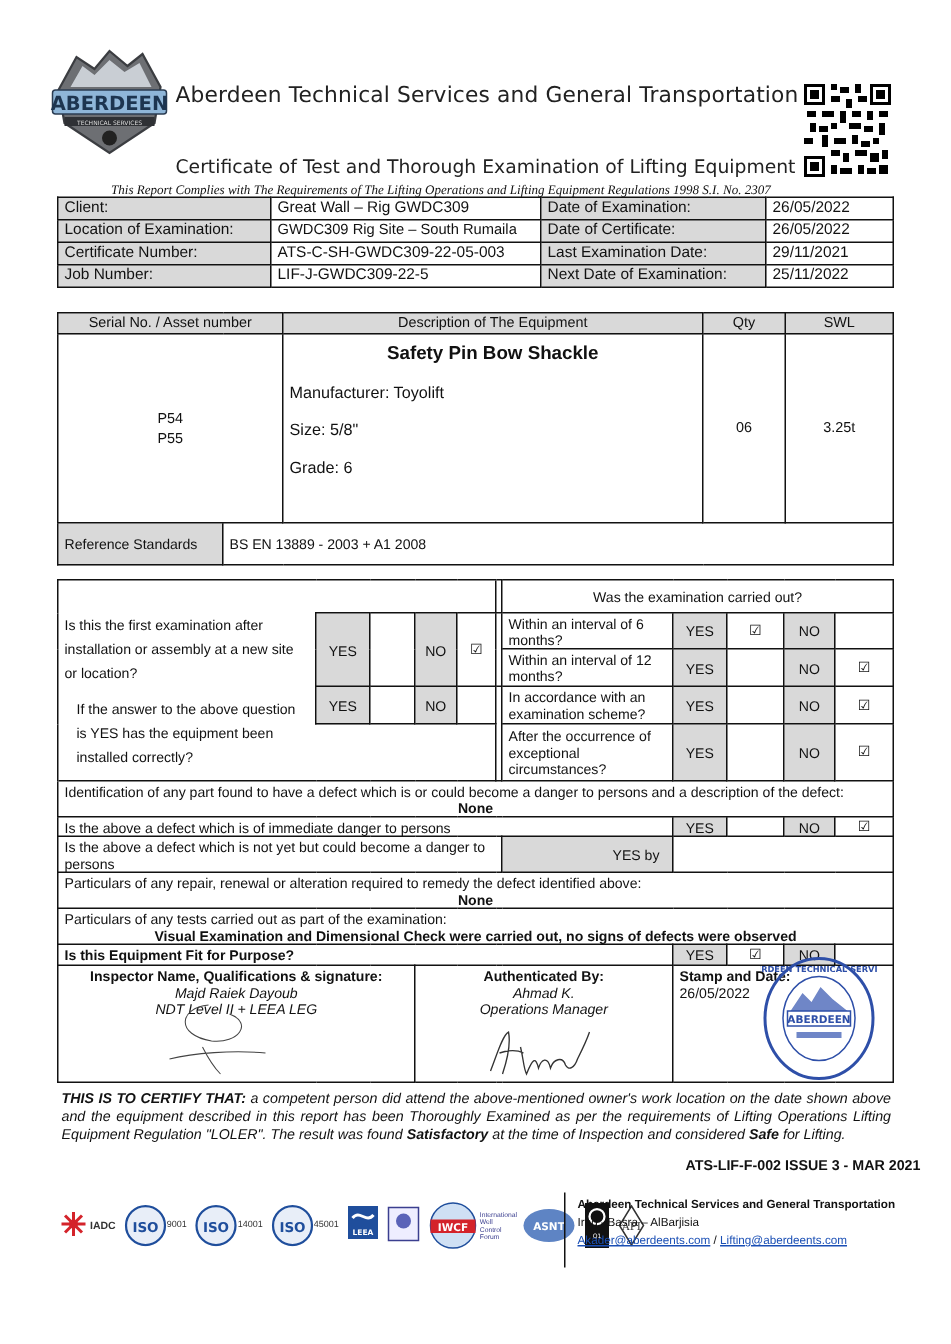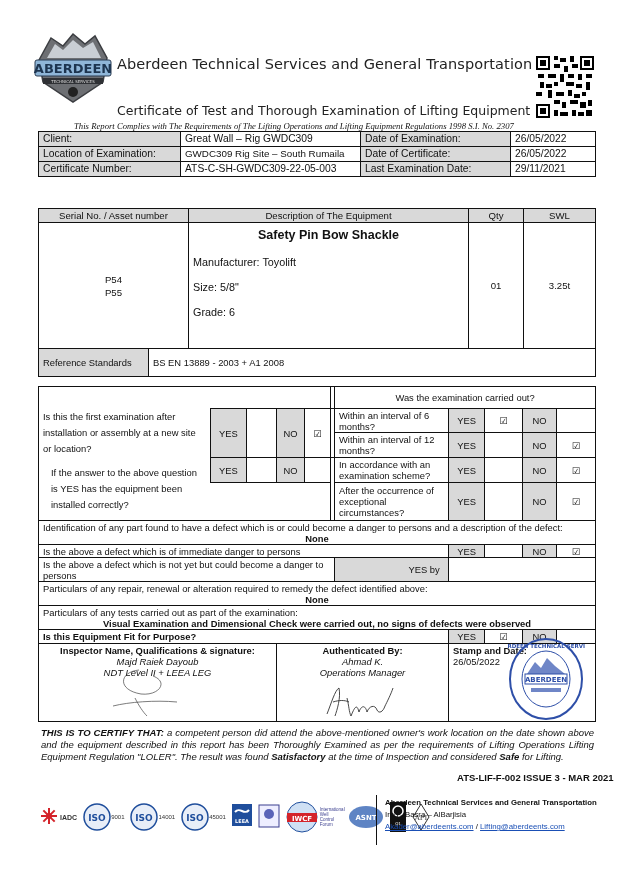--- a/index.html
+++ b/index.html
@@ -143,20 +143,26 @@
     <td style="font-size:9.8px;">GWDC309 Rig Site – South Rumaila</td>
     <td class="shade">Date of Certificate:</td>
     <td>26/05/2022</td>
   </tr>
   <tr>
     <td class="shade">Certificate Number:</td>
     <td>ATS-C-SH-GWDC309-22-05-003</td>
     <td class="shade">Last Examination Date:</td>
     <td>29/11/2021</td>
   </tr>
+  <tr>
+    <td class="shade">Job Number:</td>
+    <td>LIF-J-GWDC309-22-5</td>
+    <td class="shade">Next Date of Examination:</td>
+    <td>25/11/2022</td>
+  </tr>
 </tbody>
   </table>
 
 <table class="abs equip">
   <colgroup>
       <col style="width:110px">
       <col style="width:40px">
       <col style="width:280px">
       <col style="width:55px">
       <col style="width:72px">
@@ -172,21 +178,21 @@
     <td colspan="2" class="serials">
       <div>P54</div>
       <div>P55</div>
     </td>
     <td class="desc-cell">
       <div class="desc-title">Safety Pin Bow Shackle</div>
       <div class="desc-line">Manufacturer: Toyolift</div>
       <div class="desc-line">Size: 5/8"</div>
       <div class="desc-line">Grade: 6</div>
     </td>
-    <td class="big">01</td>
+    <td class="big">06</td>
     <td class="big">3.25t</td>
   </tr>
   <tr style="height:28px;">
     <td class="shade" style="font-size:9.4px;">Reference Standards</td>
     <td colspan="4" style="font-size:9.4px;">BS EN 13889 - 2003 + A1 2008</td>
   </tr>
 </tbody>
   </table>
 
 <table class="abs exam">

